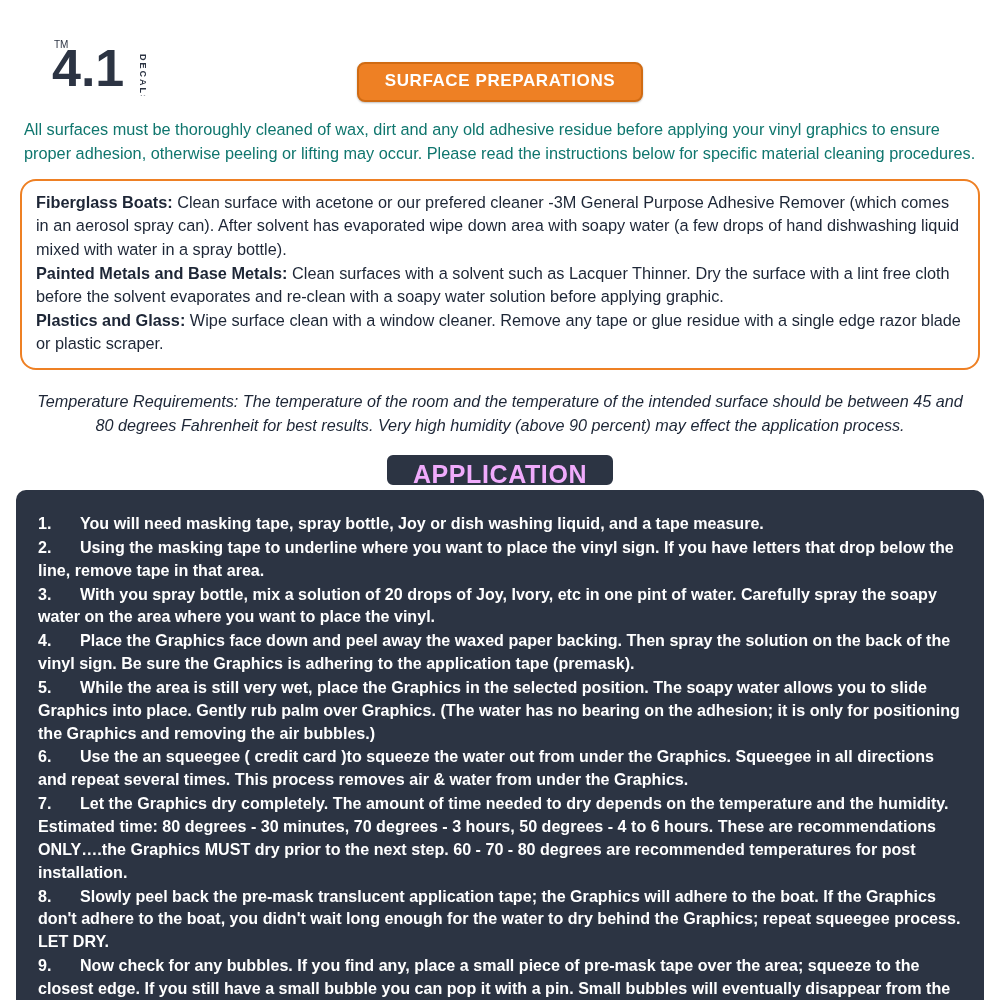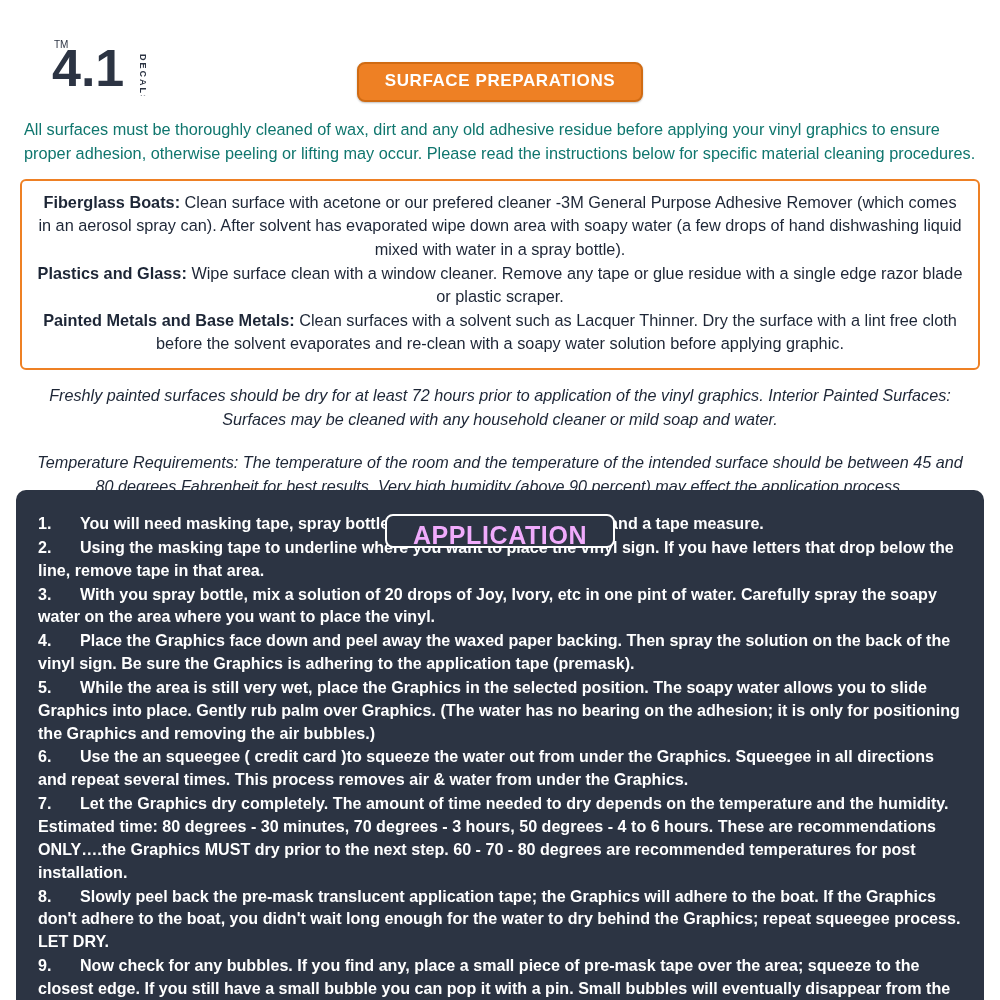--- a/index.html
+++ b/index.html
@@ -62,25 +62,24 @@
     font-size: 16.3px;
     line-height: 1.45;
     color: #0f766e;
     text-align: left;
   }
 
   
   .materials {
     margin: 14px 4px 0 4px;
     border: 2px solid #ee8024;
-    border-radius: 6px;
+    border-radius: 16px;
     padding: 10px 14px 12px 14px;
     font-size: 16.3px;
     line-height: 1.42;
-    text-align: center;
   }
   .materials p {
     margin: 0 0 1px 0;
   }
   .materials b { font-weight: bold; }
 
   
   .note {
     margin: 14px 20px 0 20px;
     font-size: 16.2px;
@@ -156,28 +155,27 @@
     </div>
   </div>
 
   <div class="intro">All surfaces must be thoroughly cleaned of wax, dirt and any old adhesive residue before applying your vinyl graphics to ensure proper adhesion, otherwise peeling or lifting may occur. Please read the instructions below for specific material cleaning procedures.</div>
 
   <div class="materials">
     <p>
       <b>Fiberglass Boats:</b><span> Clean surface with acetone or our prefered cleaner -3M General Purpose Adhesive Remover (which comes in an aerosol spray can). After solvent has evaporated wipe down area with soapy water (a few drops of hand dishwashing liquid mixed with water in a spray bottle).</span>
     </p>
     <p>
+      <b>Painted Metals and Base Metals:</b><span> Clean surfaces with a solvent such as Lacquer Thinner. Dry the surface with a lint free cloth before the solvent evaporates and re-clean with a soapy water solution before applying graphic.</span>
+    </p>
+    <p>
       <b>Plastics and Glass:</b><span> Wipe surface clean with a window cleaner. Remove any tape or glue residue with a single edge razor blade or plastic scraper.</span>
     </p>
-    <p>
-      <b>Painted Metals and Base Metals:</b><span> Clean surfaces with a solvent such as Lacquer Thinner. Dry the surface with a lint free cloth before the solvent evaporates and re-clean with a soapy water solution before applying graphic.</span>
-    </p>
-  </div>
-
-  <div class="note">Freshly painted surfaces should be dry for at least 72 hours prior to application of the vinyl graphics. Interior Painted Surfaces: Surfaces may be cleaned with any household cleaner or mild soap and water.</div>
+  </div>
+
 
   <div class="note second">Temperature Requirements: The temperature of the room and the temperature of the intended surface should be between 45 and 80 degrees Fahrenheit for best results. Very high humidity (above 90 percent) may effect the application process.</div>
 
   <div class="app-banner-wrap">
     <div class="app-banner">APPLICATION</div>
   </div>
 
   <div class="steps">
     <div class="step">
       <span class="num">1.</span><span class="txt">You will need masking tape, spray bottle, Joy or dish washing liquid, and a tape measure.</span>

